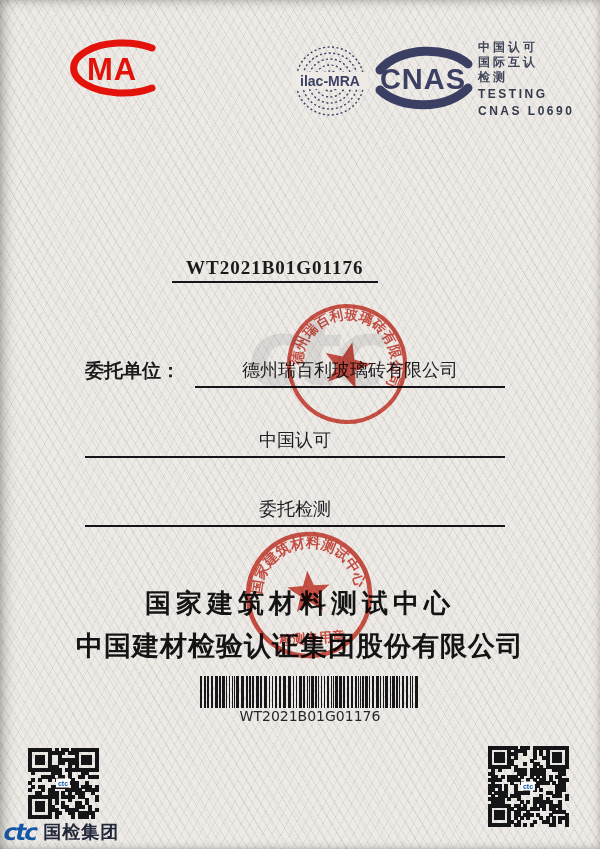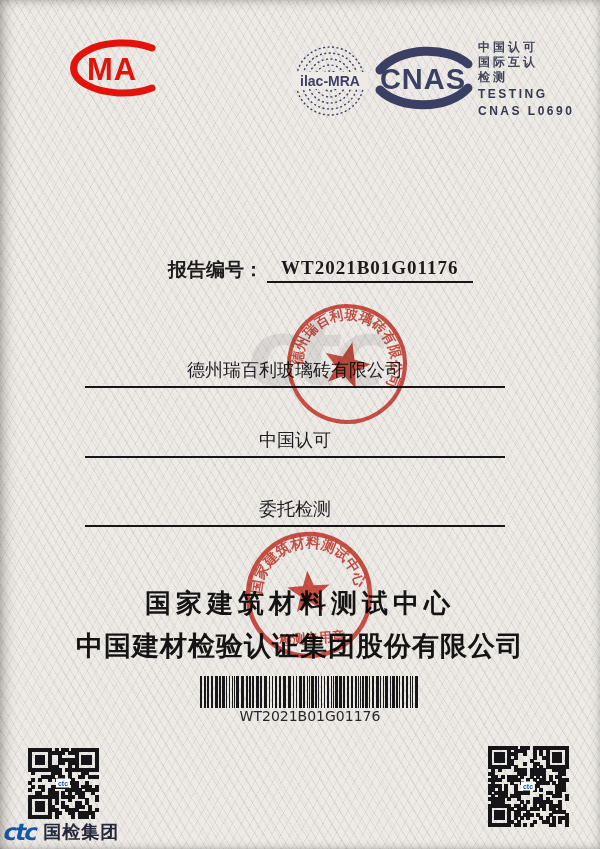--- a/index.html
+++ b/index.html
@@ -102,27 +102,27 @@
   <div class="accred">
     <div class="cn">中国认可</div>
     <div class="cn">国际互认</div>
     <div class="cn">检测</div>
     <div class="en">TESTING</div>
     <div class="en">CNAS L0690</div>
   </div>
 
 
   <div class="repno">
-    <span class="lab">报告编号：</span>
     <span class="val">WT2021B01G01176</span>
   </div>
 
   <div class="wm">ctc</div>
 
   <div class="frow" style="top:358px">
+    <span class="lab">委托单位：</span>
     <span class="val">德州瑞百利玻璃砖有限公司</span>
   </div>
   <div class="frow" style="top:428px">
     <span class="val">中国认可</span>
   </div>
   <div class="frow" style="top:497px">
     <span class="val">委托检测</span>
   </div>
 
   <svg class="seal" style="left:284px;top:301px" width="126" height="126" viewBox="0 0 124 124" transform="">

